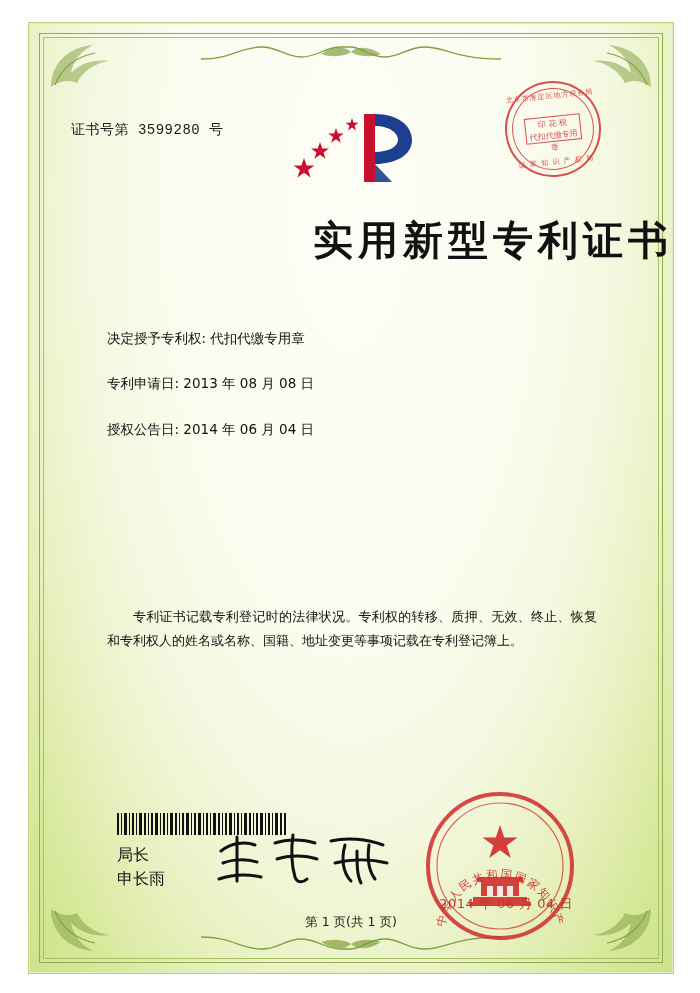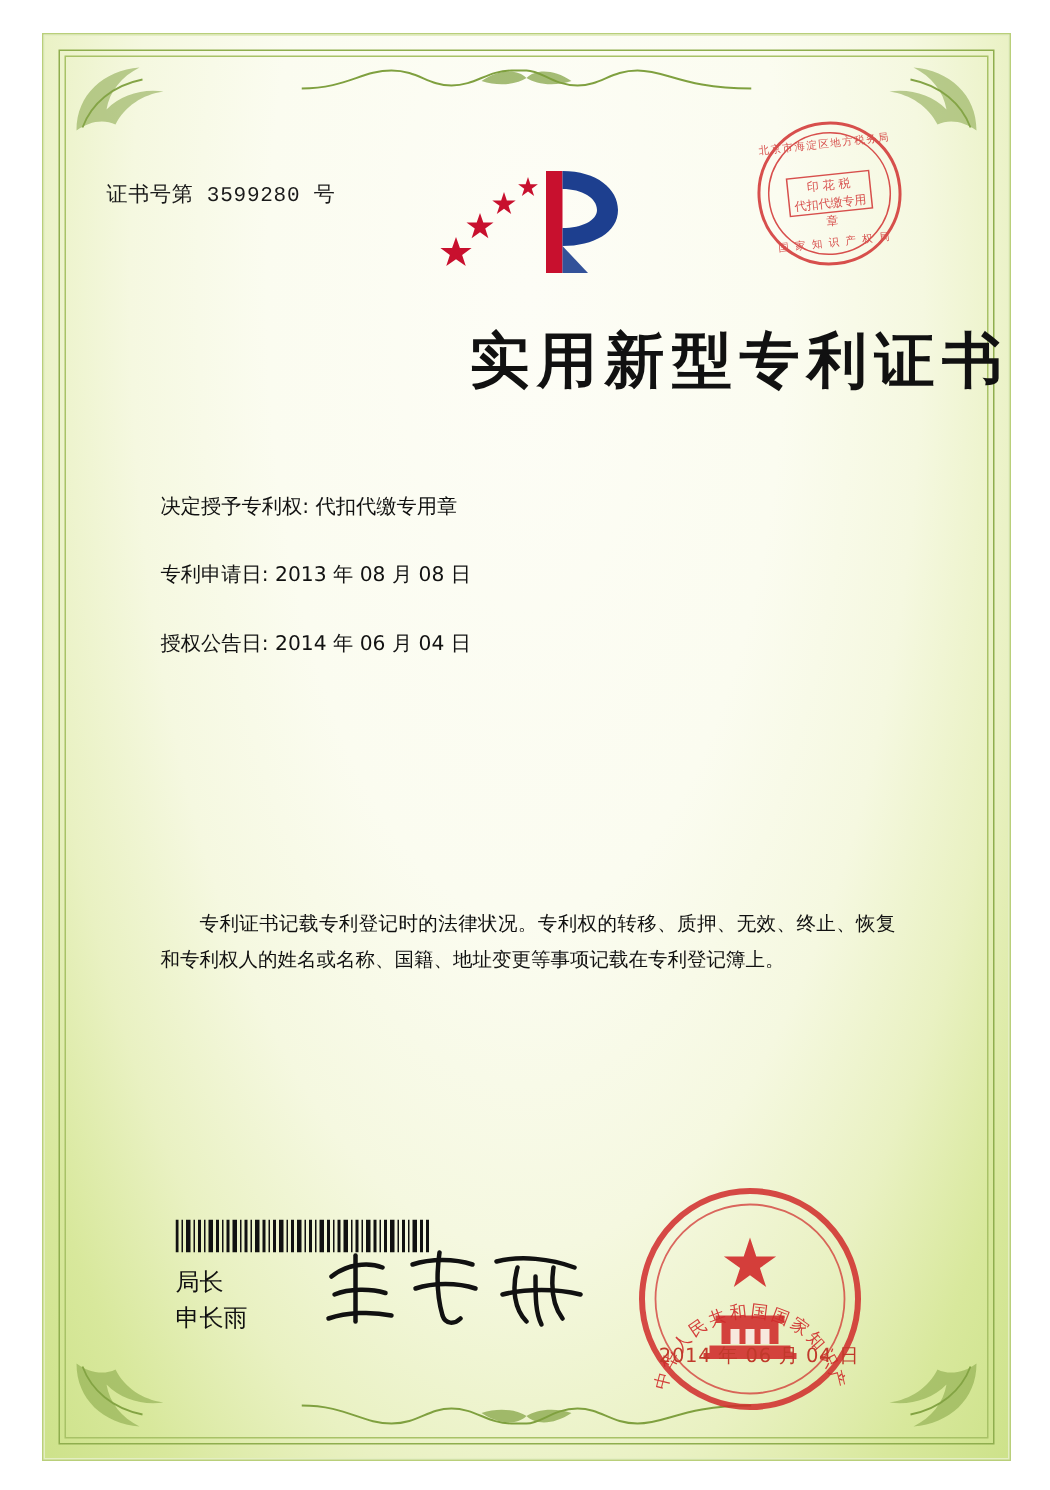--- a/index.html
+++ b/index.html
@@ -423,15 +423,16 @@
         <path id="arcpath" d="M 75,143 m -56,0 a 56,56 0 1,1 112,0"></path>
         <path id="arcpath2" d="M 20,78 a 55,55 0 0,1 110,0"></path>
       </defs>
       <text font-size="11.5" fill="#d02a2a" letter-spacing="2" opacity=".9">
         <textPath href="#arcpath" startOffset="4%">中华人民共和国国家知识产权局</textPath>
       </text>
     </svg>
 
     <div class="seal-date">2014 年 06 月 04 日</div>
 
+    <div class="page-foot">第 1 页(共 1 页)</div>
 
   </div>
 </div>
 
 </body></html>

